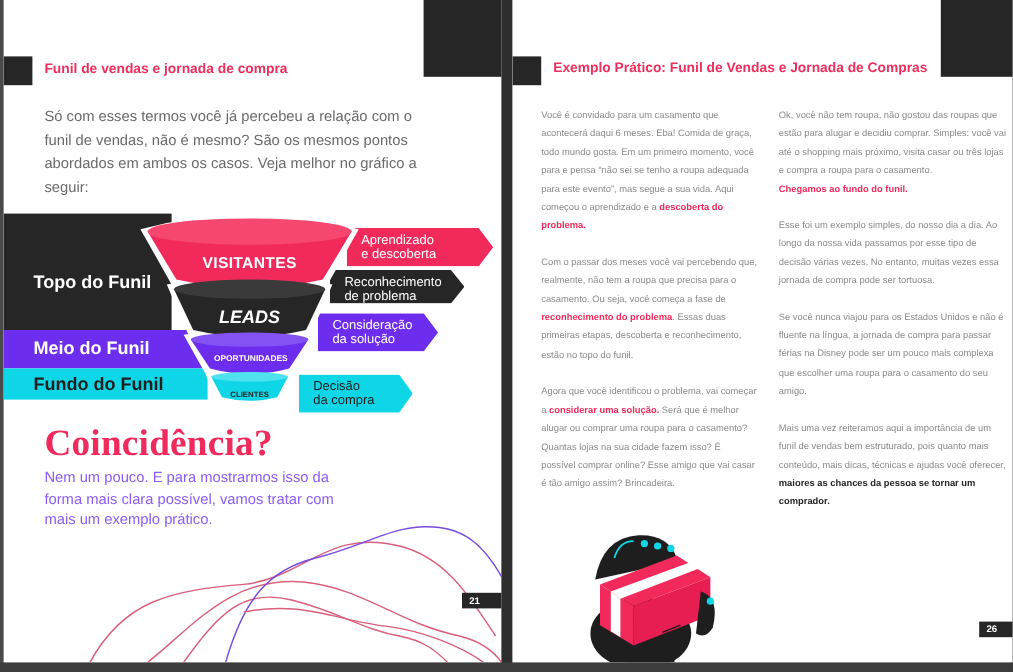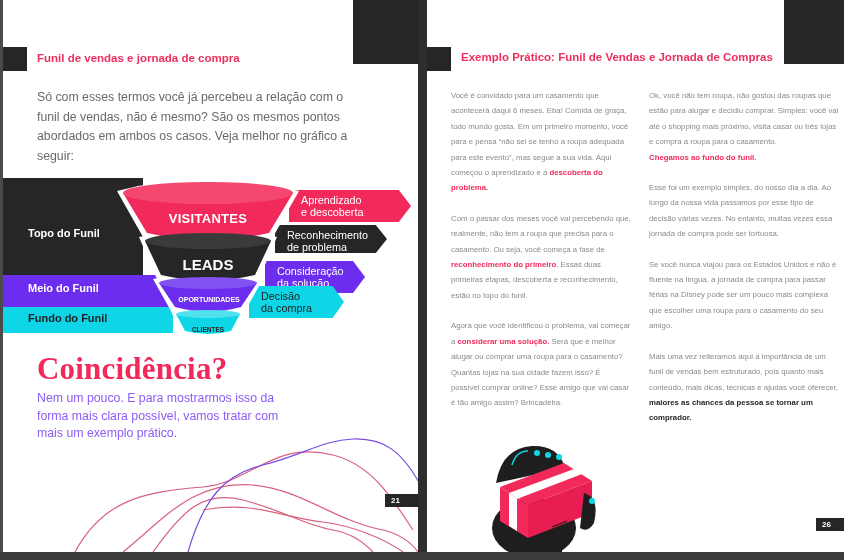--- a/index.html
+++ b/index.html
@@ -23,35 +23,35 @@
   .page-right .section-title { left: 34px; top: 51px; font-size: 11.5px; }
 
   .intro { position: absolute; left: 34px; top: 88px; width: 320px; font-size: 12.3px; line-height: 19.5px; color: #6a6a6a; }
 
   
   .funnel { position: absolute; left: 0; top: 178px; width: 415px; height: 160px; }
   .band { position: absolute; left: 0; }
   .band-dark { top: 0; width: 140px; height: 97px; background: #262626; }
   .band-purple { top: 97px; width: 175px; height: 32px; background: #6c2dee; }
   .band-cyan { top: 129px; width: 170px; height: 26px; background: #0fd6e6; }
-  .band-label { position: absolute; left: 25px; font-weight: bold; font-size: 11px; }
+  .band-label { position: absolute; left: 25px; font-weight: bold; font-size: 15px; }
   .band-label.top { top: 49px; color: #fff; }
   .band-label.mid { top: 104px; color: #fff; }
   .band-label.bot { top: 134px; color: #1e1e1e; }
 
   .arrow { position: absolute; font-size: 10.8px; line-height: 12px; padding-left: 12px; padding-top: 4px; }
   .arrow-1 { left: 286px; top: 12px; width: 122px; height: 32px; background: #f22a5c; color: #fff; clip-path: polygon(0 0, 90% 0, 100% 50%, 90% 100%, 0 100%); }
   .arrow-2 { left: 272px; top: 47px; width: 112px; height: 28px; background: #262626; color: #fff; clip-path: polygon(0 0, 90% 0, 100% 50%, 90% 100%, 0 100%); }
   .arrow-3 { left: 262px; top: 83px; width: 100px; height: 32px; background: #6c2dee; color: #fff; clip-path: polygon(0 0, 88% 0, 100% 50%, 88% 100%, 0 100%); }
-  .arrow-4 { left: 246px; top: 108px; width: 95px; height: 32px; background: #0fd6e6; color: #1e1e1e; clip-path: polygon(0 0, 88% 0, 100% 50%, 88% 100%, 0 100%); }
+  .arrow-4 { left: 246px; top: 134px; width: 95px; height: 32px; background: #0fd6e6; color: #1e1e1e; clip-path: polygon(0 0, 88% 0, 100% 50%, 88% 100%, 0 100%); }
 
   .funnel-svg { position: absolute; left: 110px; top: -3px; width: 190px; height: 165px; }
   .stage-label { position: absolute; font-weight: bold; color: #fff; text-align: center; }
   .stage-visitantes { left: 150px; top: 33px; width: 110px; font-size: 13px; letter-spacing: 0.3px; }
-  .stage-leads { left: 170px; top: 78px; width: 70px; font-size: 15px; }
+  .stage-leads { left: 170px; top: 78px; width: 70px; font-size: 15px; font-style: italic; }
   .stage-oportunidades { left: 162px; top: 118px; width: 88px; font-size: 7px; }
   .stage-clientes { left: 180px; top: 148px; width: 50px; font-size: 6.5px; color: #262626; }
 
   .big-heading { position: absolute; left: 34px; top: 351px; font-size: 31px; font-weight: bold; color: #f22a5c; letter-spacing: 0.2px; font-family: Liberation Serif, serif; }
   .closing { position: absolute; left: 34px; top: 390px; width: 260px; font-size: 12.3px; line-height: 17.5px; color: #8b5cf6; }
 
   .waves { position: absolute; left: 0; top: 430px; width: 415px; height: 122px; }
 
   .page-num { position: absolute; background: #262626; color: #fff; font-size: 8px; font-weight: bold; padding: 2px 6px; }
   .page-left .page-num { right: 0; top: 494px; width: 33px; }
@@ -147,21 +147,21 @@
 
   <div class="gutter"></div>
 
   <div class="page page-right">
     <div class="corner-block"></div>
     <div class="side-tab"></div>
     <div class="section-title">Exemplo Prático: Funil de Vendas e Jornada de Compras</div>
 
     <div class="col col-1">
       <p><span>Você é convidado para um casamento que acontecerá daqui 6 meses. Eba! Comida de graça, todo mundo gosta. Em um primeiro momento, você para e pensa “não sei se tenho a roupa adequada para este evento”, mas segue a sua vida. Aqui começou o aprendizado e a </span><span class="hl">descoberta do problema</span><span class="hl">.</span></p>
-      <p><span>Com o passar dos meses você vai percebendo que, realmente, não tem a roupa que precisa para o casamento. Ou seja, você começa a fase de </span><span class="hl">reconhecimento do primeiro</span><span>. Essas duas primeiras etapas, descoberta e reconhecimento, estão no topo do funil.</span></p>
+      <p><span>Com o passar dos meses você vai percebendo que, realmente, não tem a roupa que precisa para o casamento. Ou seja, você começa a fase de </span><span class="hl">reconhecimento do problema</span><span>. Essas duas primeiras etapas, descoberta e reconhecimento, estão no topo do funil.</span></p>
       <p><span>Agora que você identificou o problema, vai começar a </span><span class="hl">considerar uma solução.</span><span> Será que é melhor alugar ou comprar uma roupa para o casamento? Quantas lojas na sua cidade fazem isso? É possível comprar online? Esse amigo que vai casar é tão amigo assim? Brincadeira.</span></p>
     </div>
 
     <div class="col col-2">
       <p><span>Ok, você não tem roupa, não gostou das roupas que estão para alugar e decidiu comprar. Simples: você vai até o shopping mais próximo, visita casar ou três lojas e compra a roupa para o casamento.</span><br><span class="hl">Chegamos ao fundo do funil.</span></p>
       <p>Esse foi um exemplo simples, do nosso dia a dia. Ao longo da nossa vida passamos por esse tipo de decisão várias vezes. No entanto, muitas vezes essa jornada de compra pode ser tortuosa.</p>
       <p>Se você nunca viajou para os Estados Unidos e não é fluente na língua, a jornada de compra para passar férias na Disney pode ser um pouco mais complexa que escolher uma roupa para o casamento do seu amigo.</p>
       <p><span>Mais uma vez reiteramos aqui a importância de um funil de vendas bem estruturado, pois quanto mais conteúdo, mais dicas, técnicas e ajudas você oferecer, </span><span class="strong">maiores as chances da pessoa se tornar um comprador.</span></p>
     </div>
 

